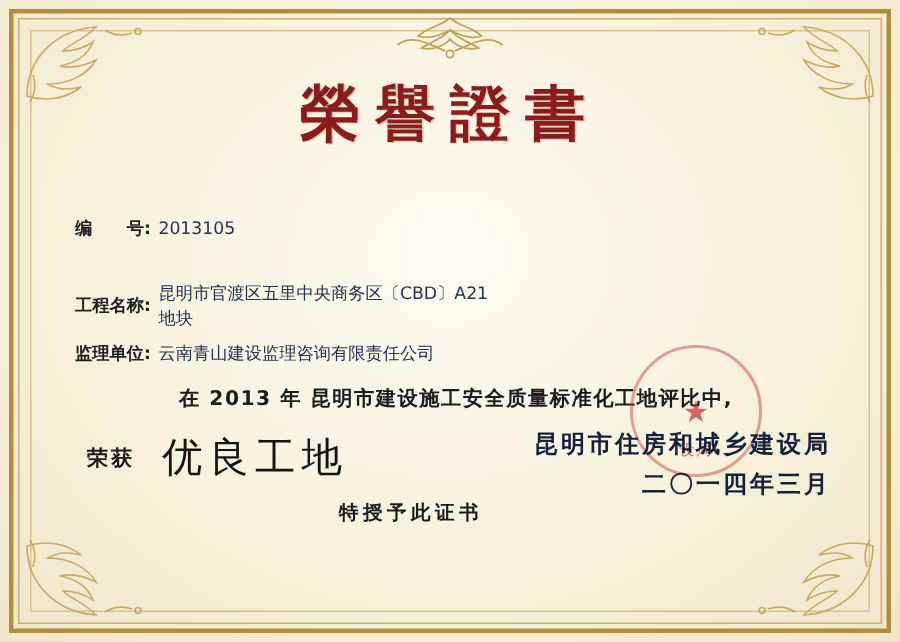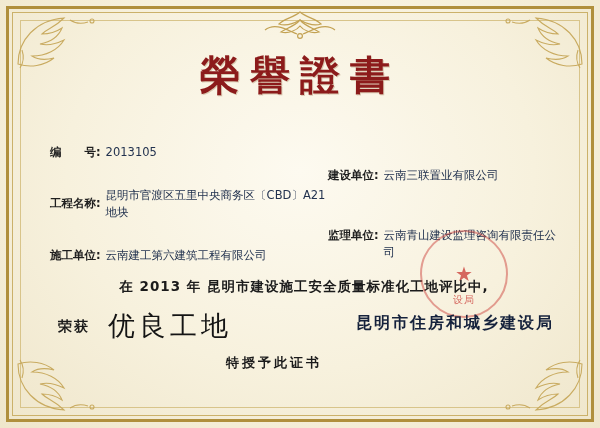--- a/index.html
+++ b/index.html
@@ -273,31 +273,23 @@
         <span class="val">2013105</span>
       </div>
       <div class="col-right"></div>
     </div>
 
     <div class="row">
       <div class="col-left">
         <span class="lbl">工程名称:</span>
         <span class="val two-line">昆明市官渡区五里中央商务区〔CBD〕A21地块</span>
       </div>
-      <div class="col-right">
-        <span class="lbl">建设单位:</span>
-        <span class="val">云南三联置业有限公司</span>
-      </div>
     </div>
 
     <div class="row">
-      <div class="col-left">
-        <span class="lbl">施工单位:</span>
-        <span class="val">云南建工第六建筑工程有限公司</span>
-      </div>
       <div class="col-right">
         <span class="lbl">监理单位:</span>
         <span class="val">云南青山建设监理咨询有限责任公司</span>
       </div>
     </div>
 
     <div class="sentence">在 2013 年 昆明市建设施工安全质量标准化工地评比中,</div>
 
     <div class="award-row">
       <span class="award-label">荣获</span>
@@ -307,15 +299,16 @@
     <div class="grant">特授予此证书</div>
   </div>
 
   <div class="seal">
     <div class="seal-star">★</div>
     <div class="seal-bottom">设局</div>
   </div>
 
   <div class="issuer">
     <div>昆明市住房和城乡建设局</div>
+    <div>二〇一四年三月</div>
   </div>
 
 </div>
 
 </body></html>

